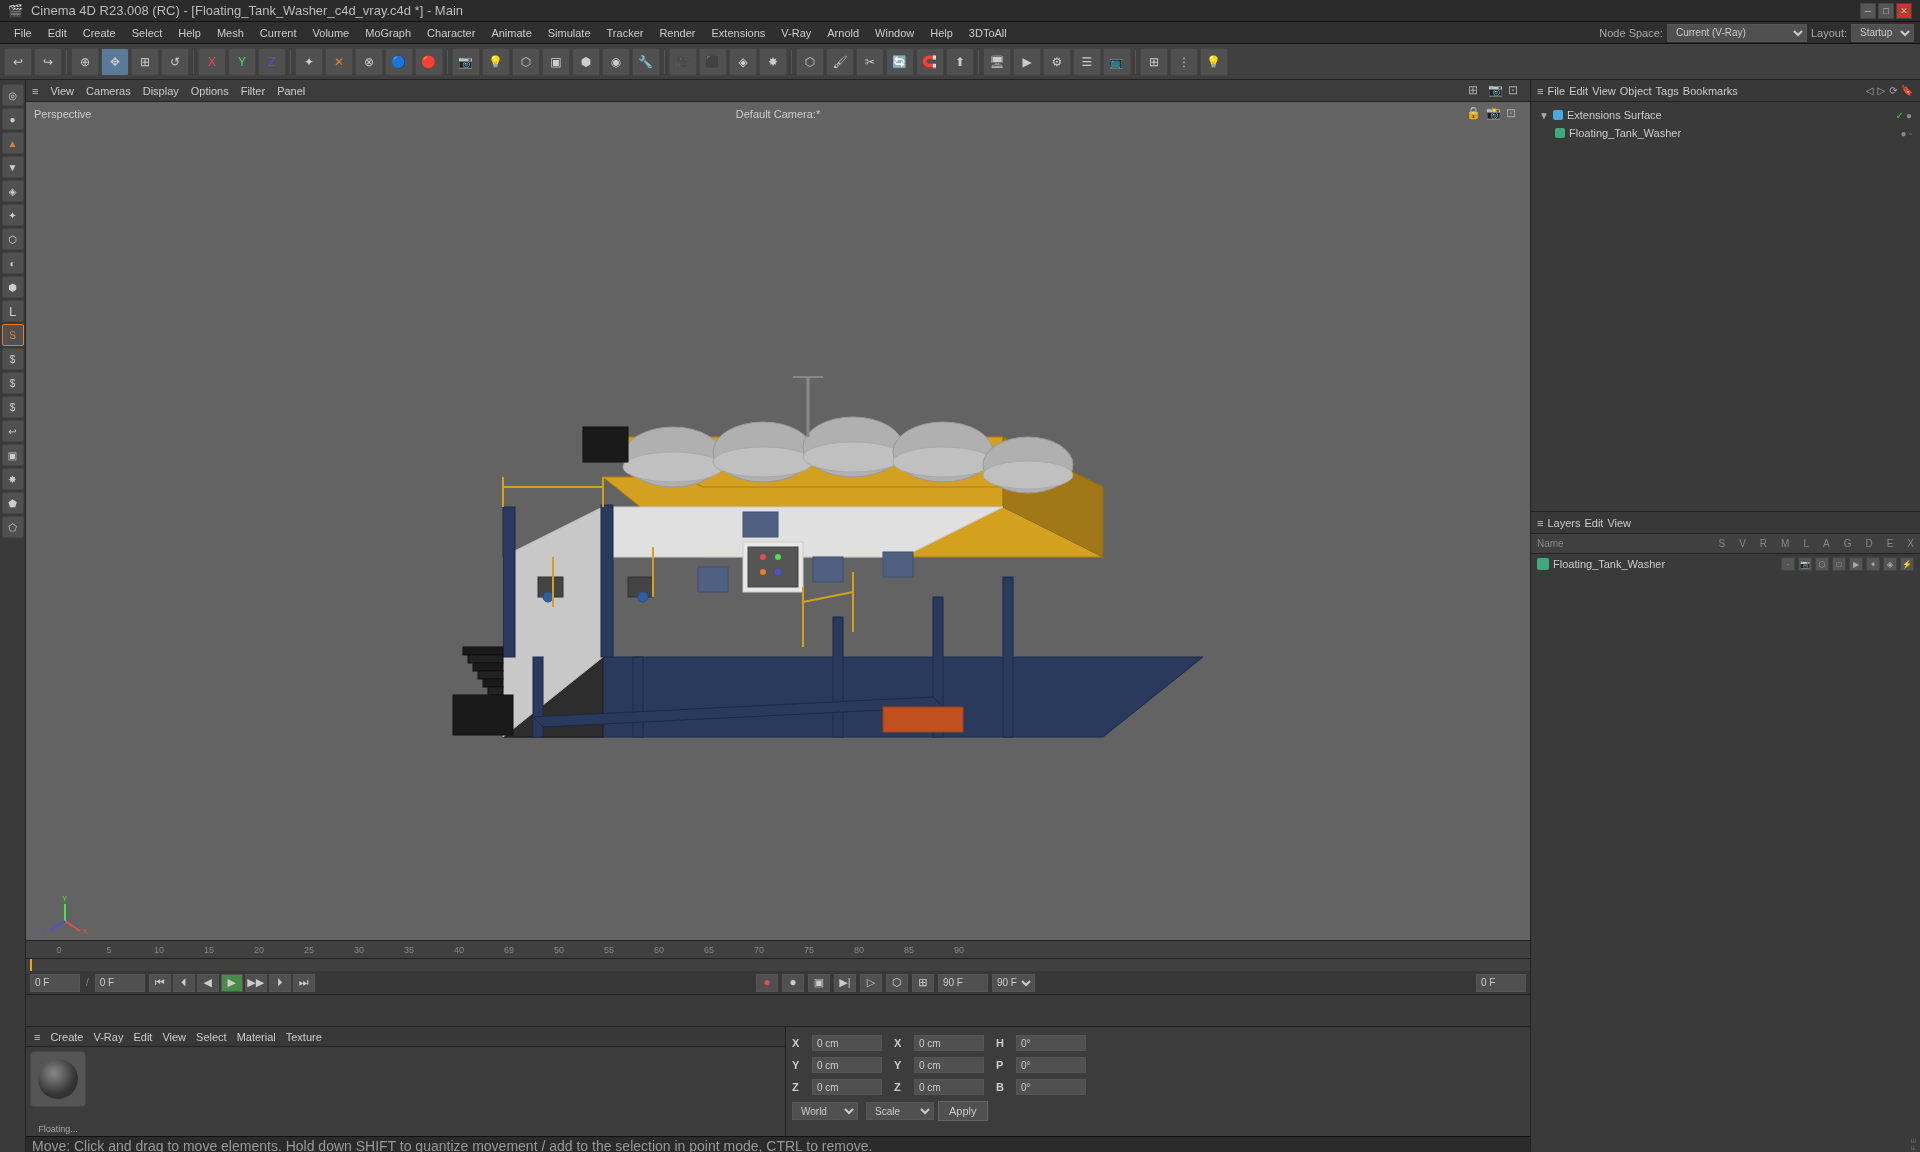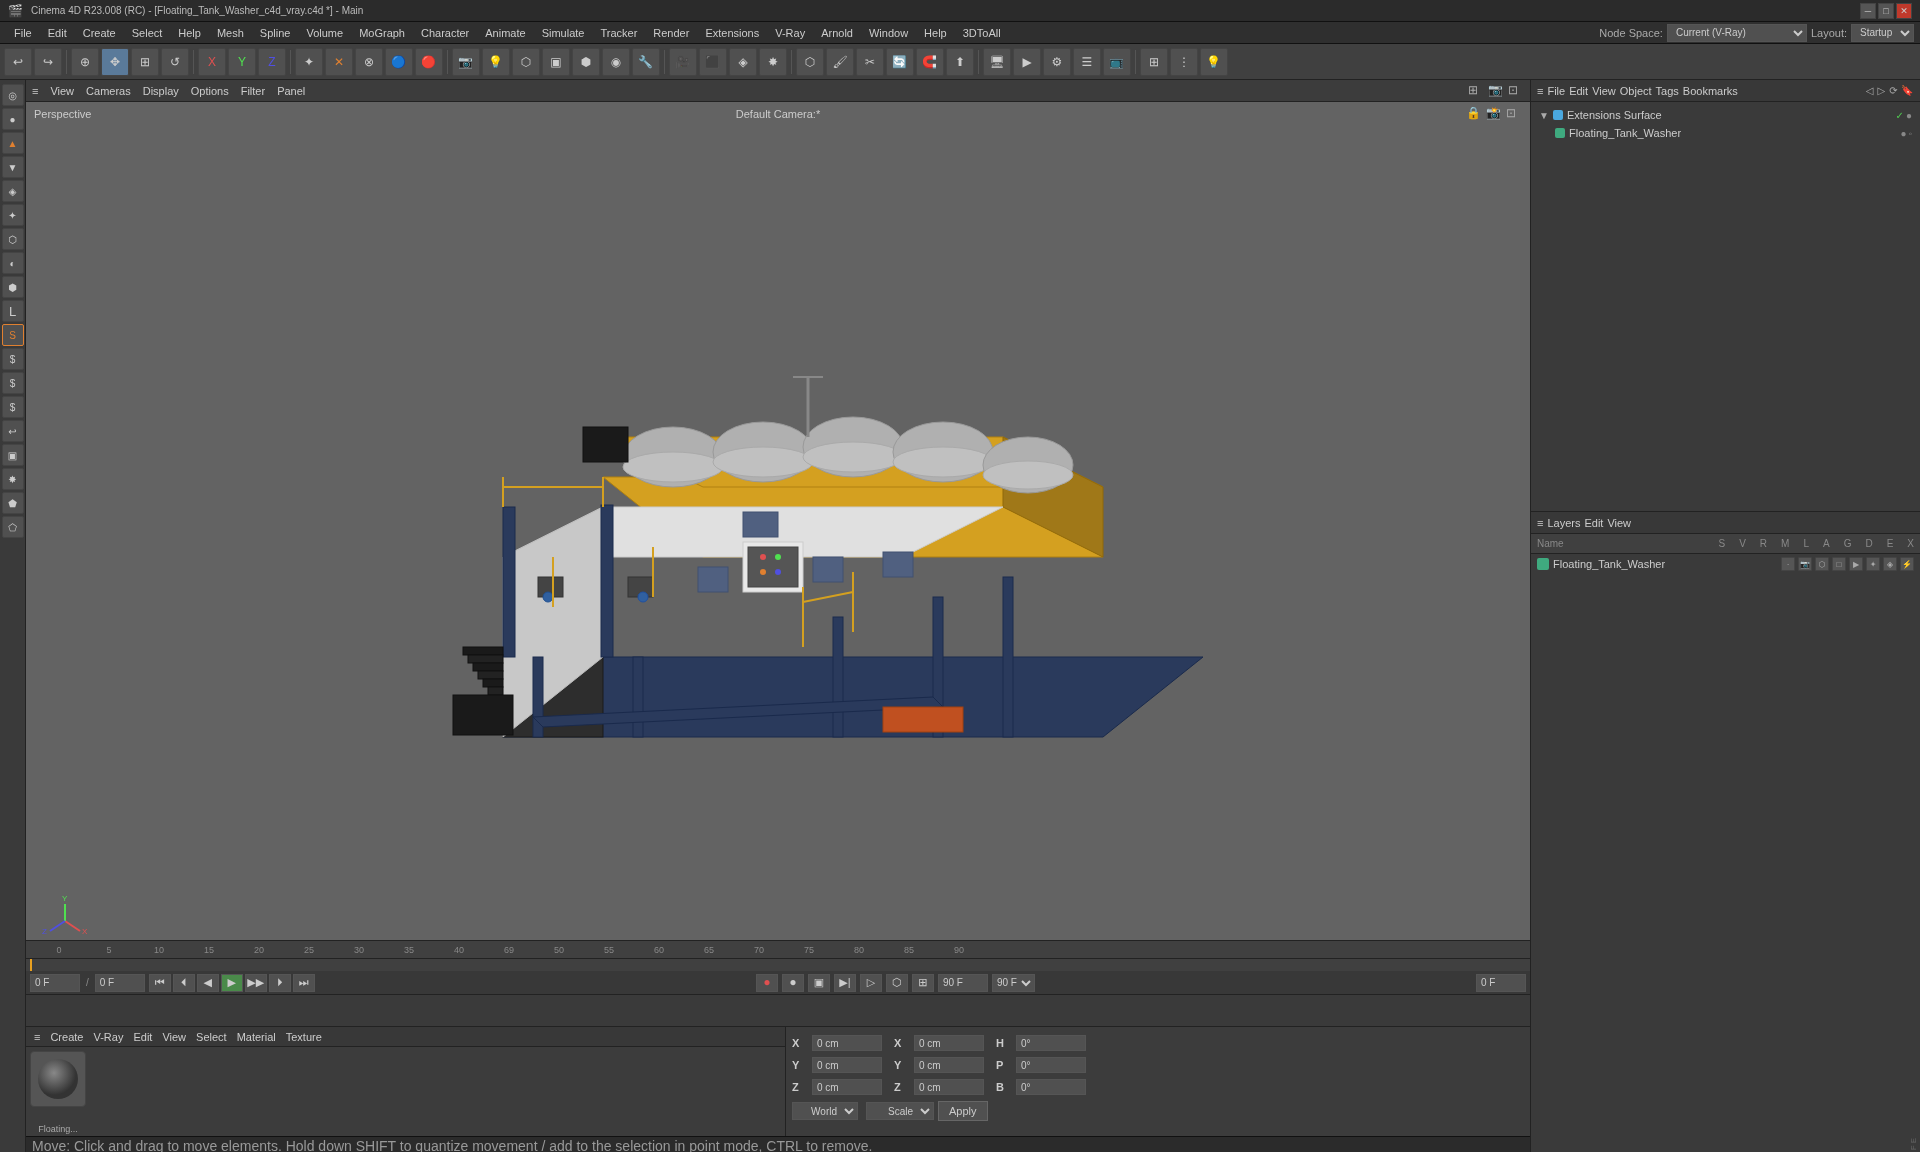--- a/index.html
+++ b/index.html
@@ -23,21 +23,21 @@
       padding: 0 8px;
       justify-content: space-between;
       border-bottom: 1px solid #111;
     }
     .title-bar-left {
       display: flex;
       align-items: center;
       gap: 4px;
     }
     .title-bar-title {
-      font-size: 10px;
+      font-size: 13px;
       color: #bbb;
     }
     .title-bar-controls {
       display: flex;
       gap: 2px;
     }
     .title-btn {
       width: 16px; height: 16px;
       background: #555;
       border: 1px solid #444;
@@ -327,21 +327,20 @@
       padding: 0 4px;
     }
     .attr-dropdown {
       height: 18px;
       background: #505050;
       border: 1px solid #555;
       color: #ccc;
       font-size: 10px;
       padding: 0 4px;
       cursor: pointer;
-      text-align: right;
     }
     .apply-btn {
       height: 20px;
       background: #505050;
       border: 1px solid #666;
       color: #ccc;
       font-size: 11px;
       padding: 0 10px;
       cursor: pointer;
     }
@@ -518,21 +517,21 @@
 <div style="display:flex; height:22px; background:#2f2f2f; border-bottom:1px solid #111; align-items:center; padding:0 6px; justify-content:flex-end;">
   <div style="display:flex; align-items:center; gap:6px; flex:1;">
 
     <div class="menu-bar" style="background:transparent; border:none; height:auto; padding:0; flex:1; display:flex; flex-wrap:wrap;">
       <span class="menu-item">File</span>
       <span class="menu-item">Edit</span>
       <span class="menu-item">Create</span>
       <span class="menu-item">Select</span>
       <span class="menu-item">Help</span>
       <span class="menu-item">Mesh</span>
-      <span class="menu-item">Spline</span>
+      <span class="menu-item">Current</span>
       <span class="menu-item">Volume</span>
       <span class="menu-item">MoGraph</span>
       <span class="menu-item">Character</span>
       <span class="menu-item">Animate</span>
       <span class="menu-item">Simulate</span>
       <span class="menu-item">Tracker</span>
       <span class="menu-item">Render</span>
       <span class="menu-item">Extensions</span>
       <span class="menu-item">V-Ray</span>
       <span class="menu-item">Arnold</span>

